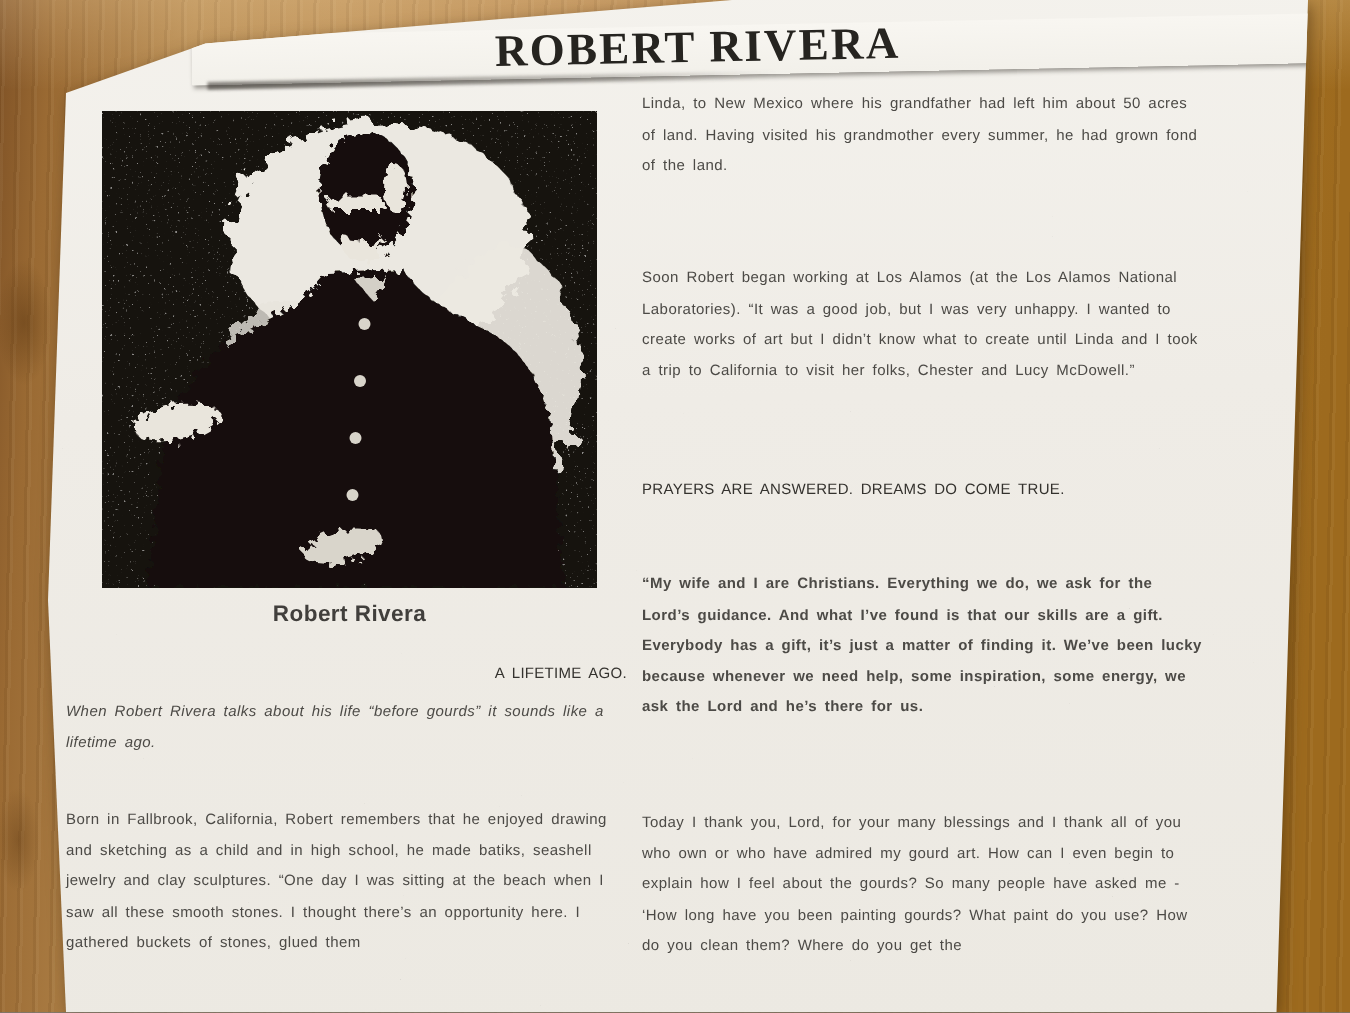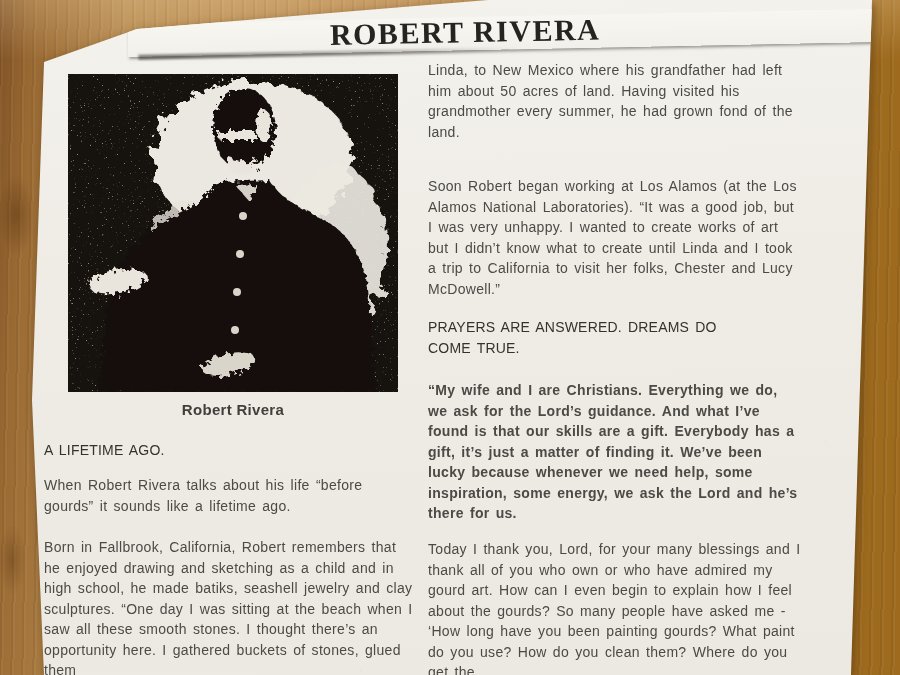--- a/index.html
+++ b/index.html
@@ -53,28 +53,28 @@
 
   
   .photo { position:absolute; left:68px; top:74px; width:330px; height:318px; }
   .caption {
     position:absolute; left:68px; top:401px; width:330px; text-align:center;
     font-weight:700; font-size:15px; color:#413f3c; letter-spacing:0.3px;
   }
 
   
   .block {
-    position:absolute; color:#4c4a46; font-size:14px; line-height:20.5px;
+    position:absolute; color:#4c4a46; font-size:10px; line-height:20.5px;
     letter-spacing:0.3px; word-spacing:2px;
   }
   .col-left  { left:44px;  width:374px; }
   .col-right { left:428px; width:374px; }
   .heading { font-weight:400; color:#34322e; letter-spacing:0.2px; }
-  #lh  { top:440px; }
-  #lp1 { top:475px; }
+  #lh  { top:440px;text-align:right; }
+  #lp1 { top:465px;font-style:italic; }
   #lp2 { top:537px; }
   #rp1 { top:60px;  }
   #rp2 { top:176px; }
   #rh  { top:317px; max-width:330px; }
   #rp3 { top:380px;font-weight:bold; }
   #rp4 { top:539px; }
 </style>
 </head>
 <body>
 

